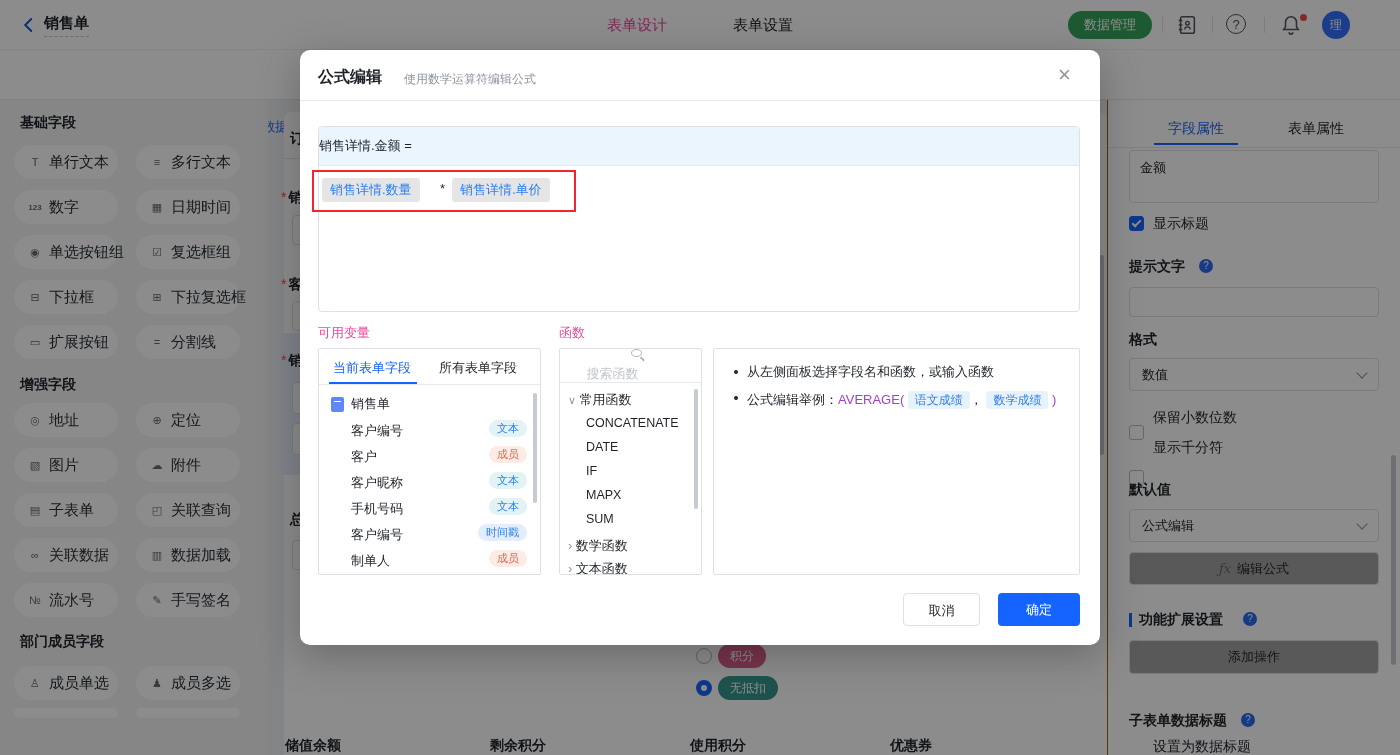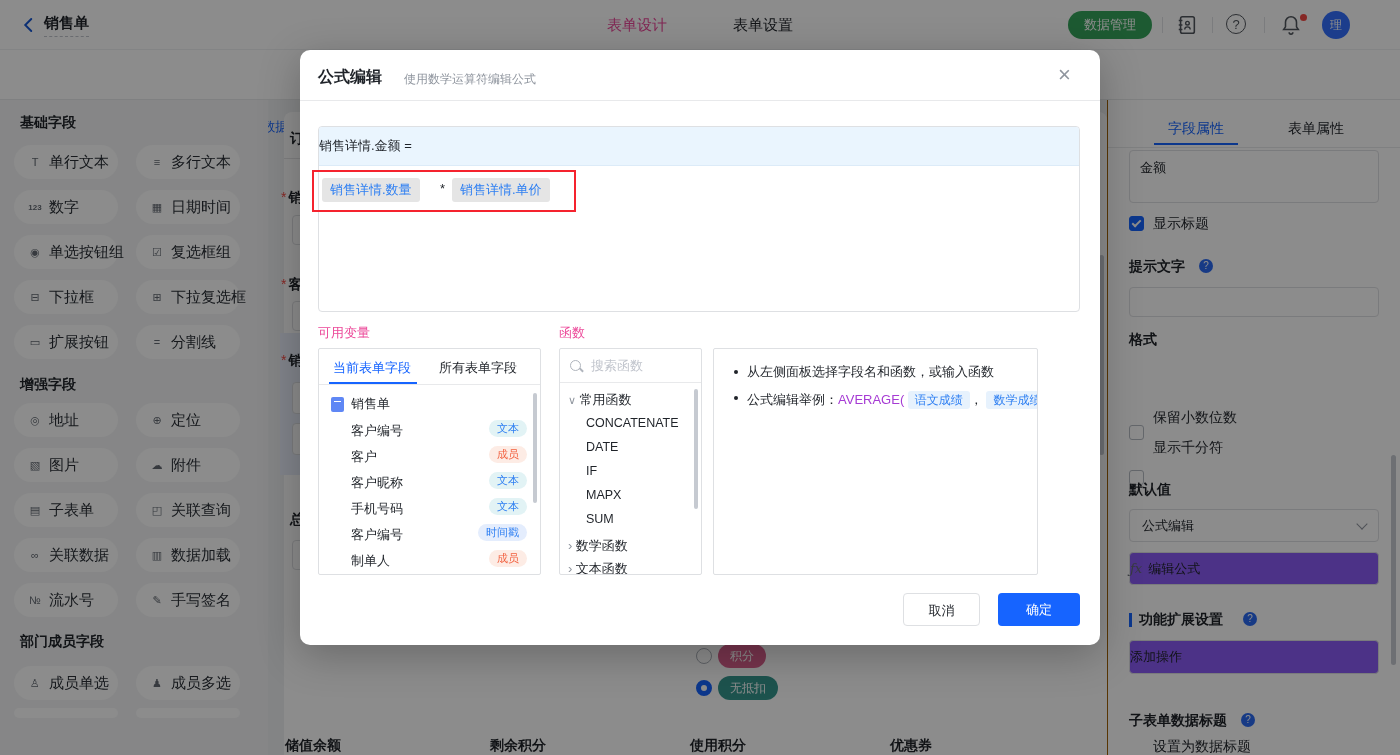--- a/index.html
+++ b/index.html
@@ -55,22 +55,22 @@
   .cb{width:15px;height:15px;border:1.5px solid #b7bcc4;border-radius:3px;background:#fff;position:relative;}
   .cb.on{background:#1664ff;border-color:#1664ff;}
   .cb.on::after{content:"";position:absolute;left:4px;top:1px;width:3px;height:7px;border:solid #fff;
                 border-width:0 2px 2px 0;transform:rotate(45deg);}
   .qm{width:14px;height:14px;border-radius:50%;background:#2b6bf3;color:#fff;font-size:10px;text-align:center;
       line-height:14px;}
   .qm::after{content:"?";}
   .bluebar{width:3px;height:14px;background:#1664ff;}
   .fxi{font-style:italic;font-family:"DejaVu Serif",serif;color:#646a73;}
   .fxi::after{content:"ƒx";}
-  .centerbtn{border:1px solid #dee0e3;border-radius:4px;background:#8b5cf6;display:flex;align-items:center;
-             gap:6px;font-size:13px;}
+  .centerbtn{border:1px solid #dee0e3;border-radius:4px;background:#a3a3a3;display:flex;align-items:center;
+             justify-content:center;gap:6px;font-size:13px;}
   .thumb{background:#c6cad1;border-radius:3px;}
   
   .overlay{left:0;top:0;width:1400px;height:755px;background:rgba(0,0,0,0.45);z-index:5;}
   .modal{left:300px;top:50px;width:800px;height:595px;background:#fff;border-radius:10px;z-index:10;
          box-shadow:0 10px 40px rgba(0,0,0,.25);}
   .m-title{font-size:16px;font-weight:700;}
   .m-sub{font-size:12px;color:#8f959e;}
   .x{color:#8f959e;font-size:22px;line-height:20px;}
   .x::after{content:"×";}
   .m-hdiv{left:0;top:50px;width:800px;height:1px;background:#e8e9eb;}
@@ -300,20 +300,24 @@
     </div>
 
     <div class="abs cb on" style="left:21px;top:116px;"></div>
     <div class="abs" style="left:45px;top:115px;font-size:14px;">显示标题</div>
 
     <div class="abs plabel" style="left:21px;top:158px;">提示文字</div>
     <div class="abs qm" style="left:91px;top:159px;"></div>
     <div class="abs pbox" style="left:21px;top:187px;width:250px;height:30px;"></div>
 
     <div class="abs plabel" style="left:21px;top:231px;">格式</div>
+    <div class="abs pselect" style="left:21px;top:258px;width:250px;height:33px;">
+      <span>数值</span>
+      <span class="chev"></span>
+    </div>
 
     <div class="abs cb" style="left:21px;top:310px;"></div>
     <div class="abs" style="left:45px;top:309px;font-size:14px;">保留小数位数</div>
     <div class="abs cb" style="left:21px;top:340px;"></div>
     <div class="abs" style="left:45px;top:339px;font-size:14px;">显示千分符</div>
 
     <div class="abs plabel" style="left:21px;top:381px;">默认值</div>
     <div class="abs pselect" style="left:21px;top:409px;width:250px;height:33px;">
       <span>公式编辑</span>
       <span class="chev"></span>
@@ -385,21 +389,21 @@
         <span>客户编号</span></div>
       <span class="badge bg-time" style="top:175px;">时间戳</span>
       <div class="trow" style="left:32px;top:203px;">
         <span>制单人</span></div>
       <span class="badge bg-member" style="top:201px;">成员</span>
       <div class="abs thumb" style="right:3px;top:44px;width:4px;height:110px;"></div>
     </div>
 
     <div class="abs mpanel" style="left:259px;top:298px;width:143px;height:227px;">
       <div class="abs" style="left:0;top:0;width:143px;height:34px;border-bottom:1px solid #e8e9eb;display:flex;
-           align-items:center;padding-left:10px;gap:8px;box-sizing:border-box;">
+           align-items:center;padding-left:10px;gap:8px;box-sizing:border-box;flex-direction:column;">
         <span class="mag"></span>
         <input class="srch" placeholder="搜索函数" style="">
       </div>
       <div class="fnitem" style="left:8px;top:42px;">
         <span class="cv"></span>
         <span style="font-size:13px;">常用函数</span>
       </div>
       <div class="fnitem" style="left:26px;top:67px;">CONCATENATE</div>
       <div class="fnitem" style="left:26px;top:91px;">DATE</div>
       <div class="fnitem" style="left:26px;top:115px;">IF</div>
@@ -409,21 +413,21 @@
         <span class="cr"></span>
         <span style="font-size:13px;">数学函数</span>
       </div>
       <div class="fnitem" style="left:8px;top:211px;">
         <span class="cr"></span>
         <span style="font-size:13px;">文本函数</span>
       </div>
       <div class="abs thumb" style="right:3px;top:40px;width:4px;height:120px;"></div>
     </div>
 
-    <div class="abs mpanel" style="left:413px;top:298px;width:325px;height:227px;">
+    <div class="abs mpanel" style="left:413px;top:298px;width:367px;height:227px;">
       <div class="abs hintline" style="left:20px;top:14px;width:330px;">
         <span class="dot"></span>
         <span>从左侧面板选择字段名和函数，或输入函数</span>
       </div>
       <div class="abs hintline" style="left:20px;top:40px;width:340px;">
         <span class="dot"></span>
         <span style="line-height:22px;">
           <span>公式编辑举例：</span><span class="purple">AVERAGE(</span>
           <span class="hchip">语文成绩</span><span>，</span>
           <span class="hchip">数学成绩</span>

